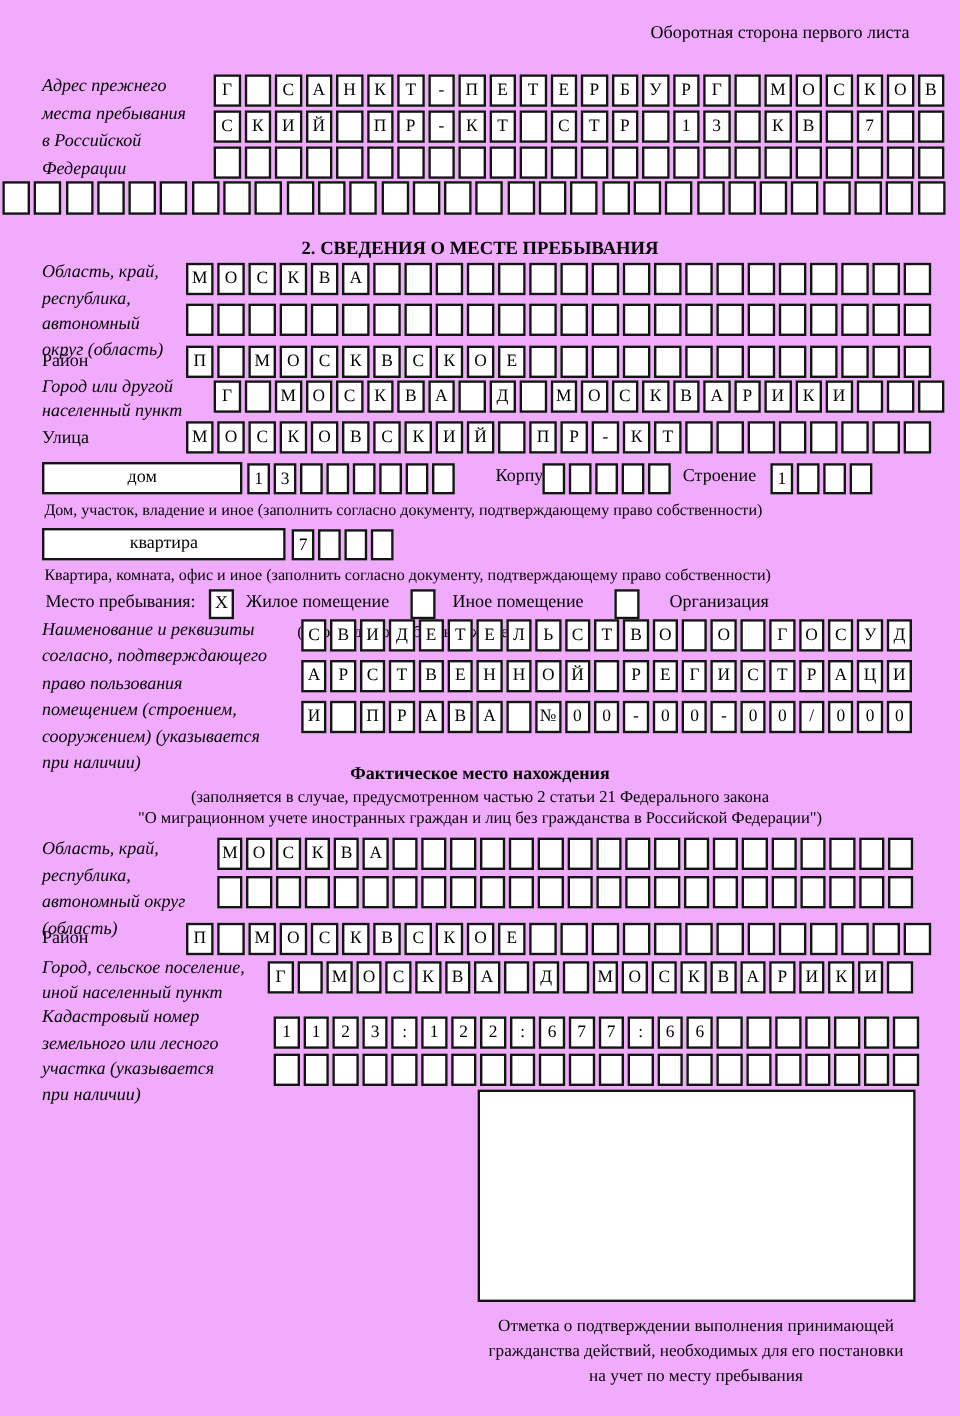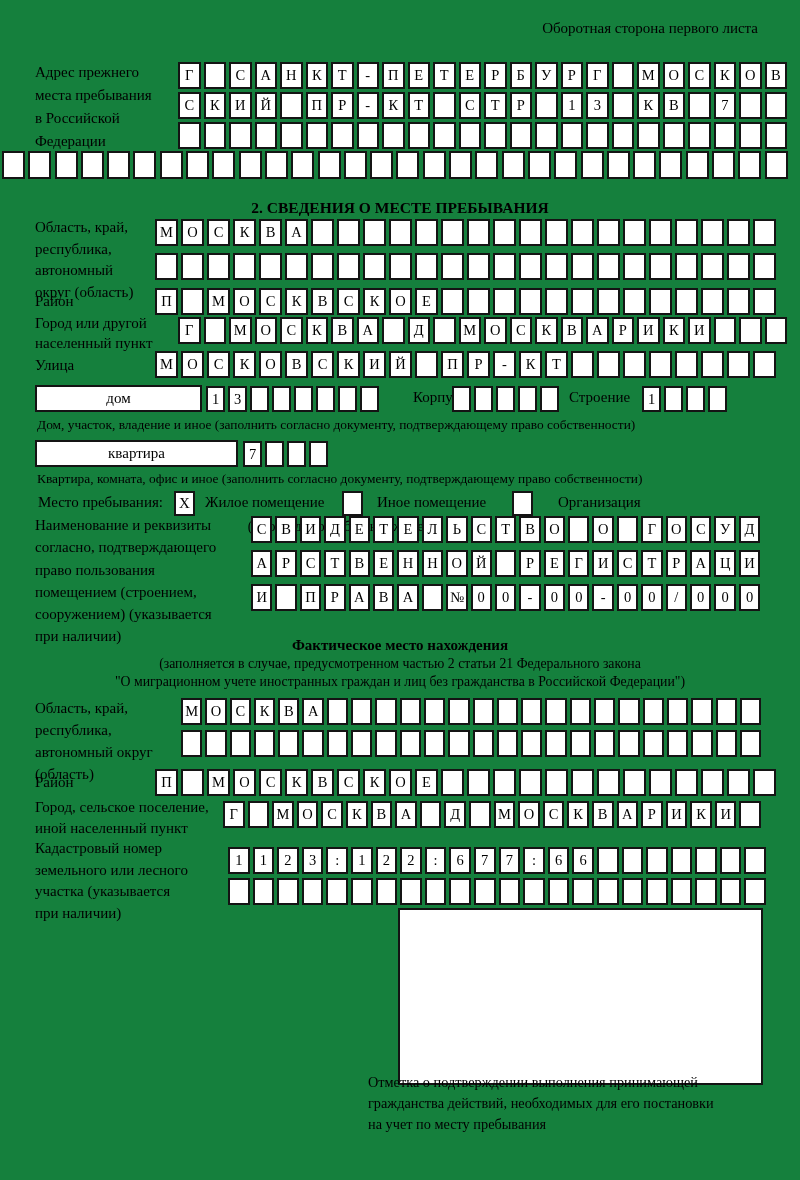--- a/index.html
+++ b/index.html
@@ -1,22 +1,22 @@
 <!DOCTYPE html>
 <html><head>
 <meta charset="utf-8">
 <style>
   html,body{margin:0;padding:0;background:#fff;}
   #form-page{
-    position:relative;width:800px;height:1180px;background:#15803d;
+    position:relative;width:800px;height:1180px;background:#f0abfc;
     font-family:"Liberation Serif", serif;color:#000;overflow:hidden;
   }
   .abs{position:absolute;}
   .lbl{position:absolute;font-size:15px;line-height:23px;white-space:nowrap;}
-  .lbl div{white-space:nowrap;}
+  .lbl div{white-space:nowrap;font-style:italic;}
   .cap{position:absolute;font-size:13.4px;white-space:nowrap;}
   .cap-c{position:absolute;left:0;width:800px;text-align:center;font-size:13.4px;}
   .hd{position:absolute;left:0;width:800px;text-align:center;font-weight:bold;font-size:15.5px;}
   .cells{position:absolute;display:flex;--cw:22.5px;--ch:27px;--gap:3px;}
   .cell{flex:none;box-sizing:border-box;width:var(--cw);height:var(--ch);
         border:2px solid #141414;margin-right:var(--gap);background:#fff;
         display:flex;align-items:center;justify-content:center;
         font-size:14.5px;line-height:1;}
   .cw-a{left:178px;}
   .cw-b{left:155px;--cw:23px;}
@@ -26,21 +26,21 @@
   .cw-c22a{left:223px;--cw:21.6px;}
   .cw-c22b{left:228px;--cw:21.6px;}
   .cw-house{--cw:19px;--ch:26px;}
   .wbox{position:absolute;box-sizing:border-box;border:2px solid #141414;height:27px;
         display:flex;align-items:center;justify-content:center;font-size:15px;background:#fff;}
   .chk{position:absolute;box-sizing:border-box;width:21px;height:25px;border:2px solid #141414;
        display:flex;align-items:center;justify-content:center;font-size:15px;background:#fff;}
   .opt{position:absolute;font-size:15px;white-space:nowrap;}
   .stamp-box{position:absolute;left:398px;top:908px;width:365px;height:177px;
              box-sizing:border-box;border:2px solid #141414;background:#fff;}
-  .stamp-cap{position:absolute;left:368px;top:1072px;width:424px;text-align:left;
+  .stamp-cap{position:absolute;left:368px;top:1095px;width:424px;text-align:center;
              font-size:14.3px;line-height:21px;}
 </style>
 </head>
 <body>
 
 <div id="form-page">
 
   <div class="abs" style="top:20px;right:42px;font-size:15px;">Оборотная сторона первого листа</div>
 
   <div class="lbl" style="left:35px;top:61px;">

